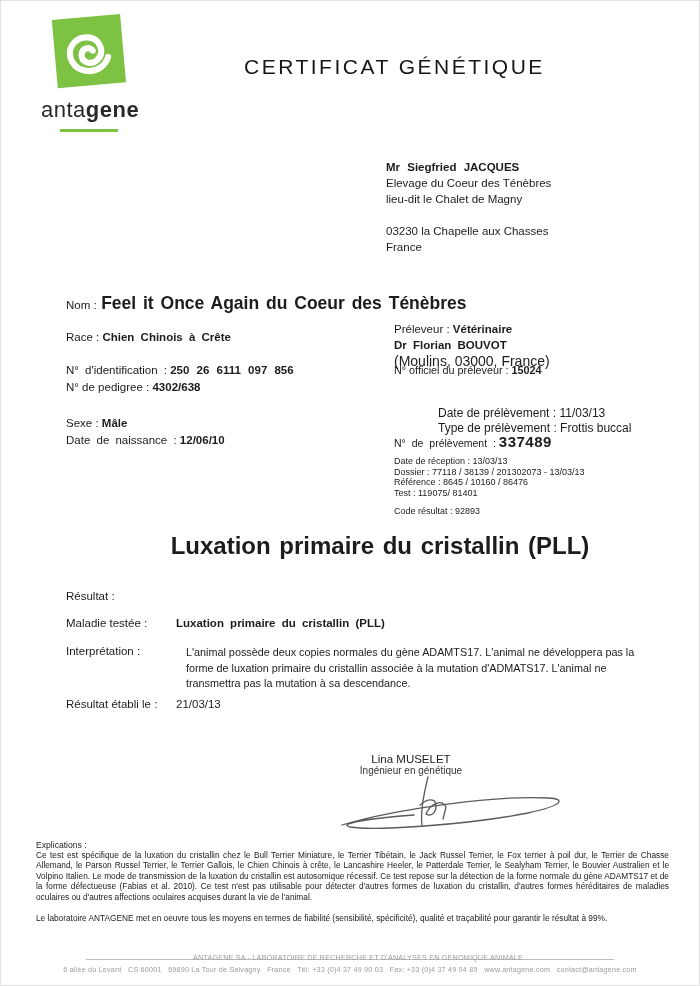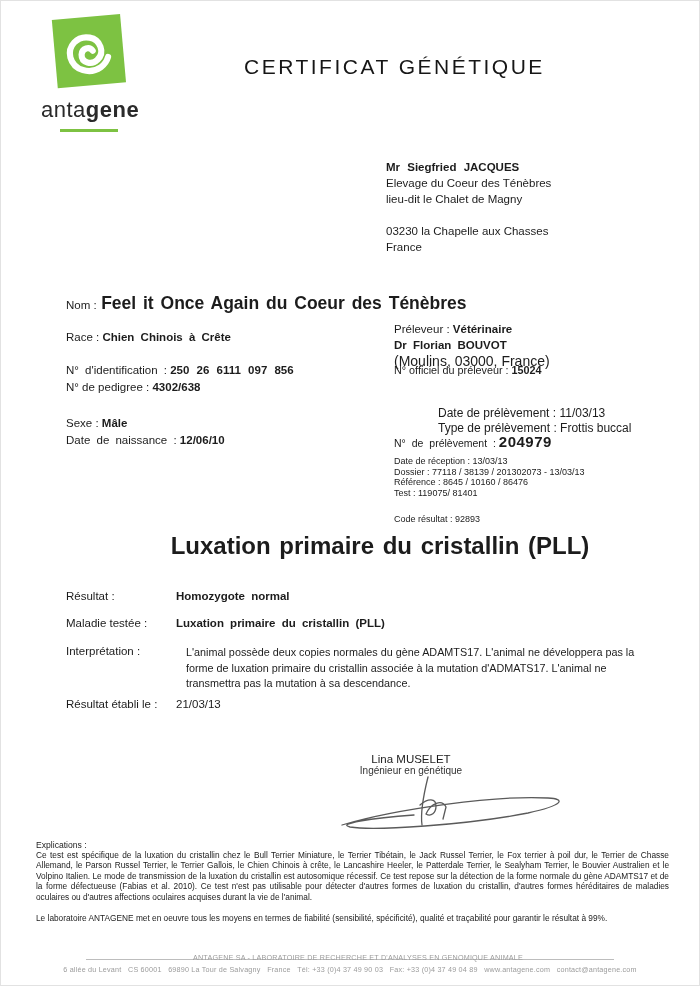--- a/index.html
+++ b/index.html
@@ -128,35 +128,34 @@
   <div class="abs small9" style="left:393px;top:405px;">
     <span>Date de prélèvement :</span>
     <span>11/03/13</span>
   </div>
   <div class="abs small9" style="left:393px;top:420px;">
     <span>Type de prélèvement :</span>
     <span>Frottis buccal</span>
   </div>
   <div class="abs" style="left:393px;top:432px;font-size:10.5px;">
     <span class="ws">N° de prélèvement :</span>
-    <span class="num-prel-val">204979</span>
+    <span class="num-prel-val">337489</span>
   </div>
   <div class="abs mini-block" style="left:393px;top:455px;">
     <div><span>Date de réception :</span> <span>13/03/13</span></div>
     <div><span>Dossier :</span> <span>77118  /  38139  /  201302073  -  13/03/13</span></div>
     <div><span>Référence :</span> <span>8645  /  10160  /  86476</span></div>
     <div><span>Test :</span> <span>119075/ 81401</span></div>
-    <div style="margin-top:16px;"><span>Code résultat :</span> <span>92893</span></div>
+    <div style="margin-top:8px;"><span>Code résultat :</span> <span>92893</span></div>
   </div>
 
   <div class="abs disease-title" style="left:60px;right:0;top:531px;">Luxation primaire du cristallin (PLL)</div>
 
   <div class="abs result-row" style="left:65px;top:589px;width:580px;">
     <span class="rlabel">Résultat :</span>
-    <span class="rvalue val ws">Homozygote normal</span>
   </div>
   <div class="abs result-row" style="left:65px;top:616px;width:580px;">
     <span class="rlabel">Maladie testée :</span>
     <span class="rvalue val ws">Luxation primaire du cristallin (PLL)</span>
   </div>
   <div class="abs result-row" style="left:65px;top:644px;width:575px;gap:10px;">
     <span class="rlabel">Interprétation :</span>
     <span class="rvalue interp-text">L'animal possède deux copies normales du gène ADAMTS17. L'animal ne développera pas la forme de luxation primaire du cristallin associée à la mutation d'ADMATS17. L'animal ne transmettra pas la mutation à sa descendance.</span>
   </div>
   <div class="abs result-row" style="left:65px;top:697px;width:580px;">

